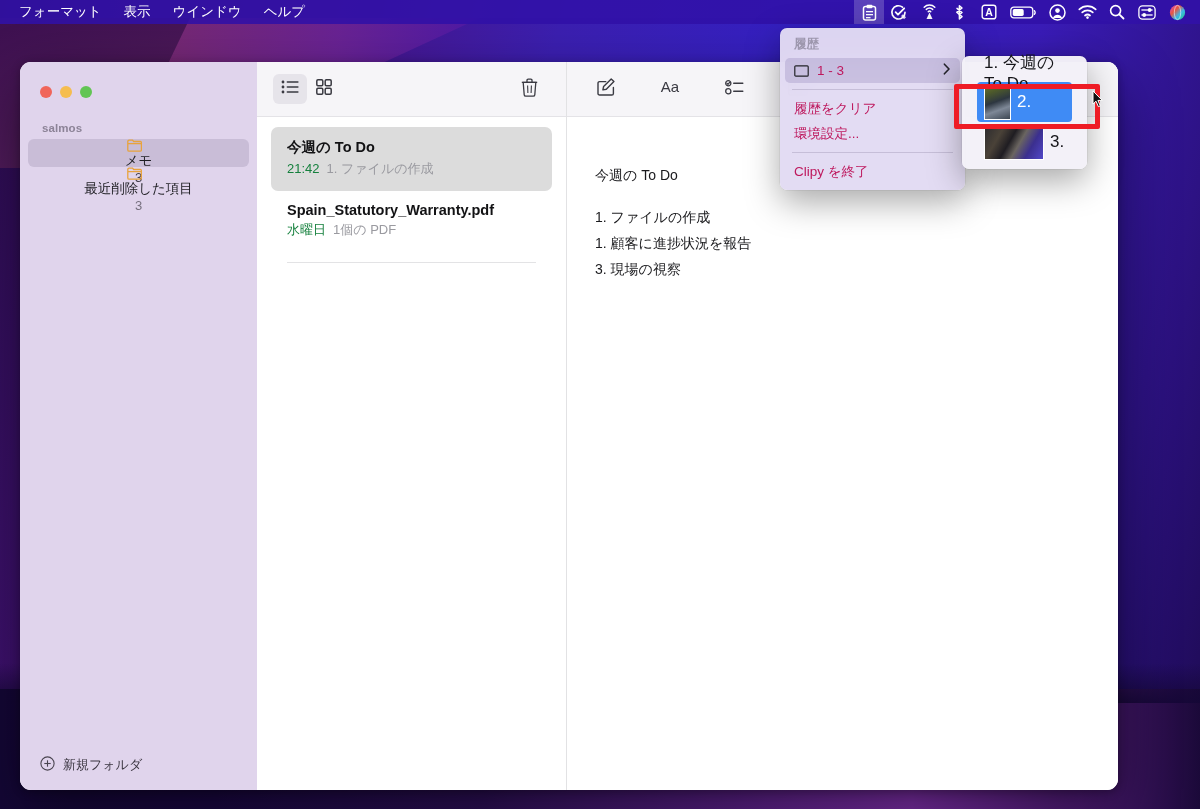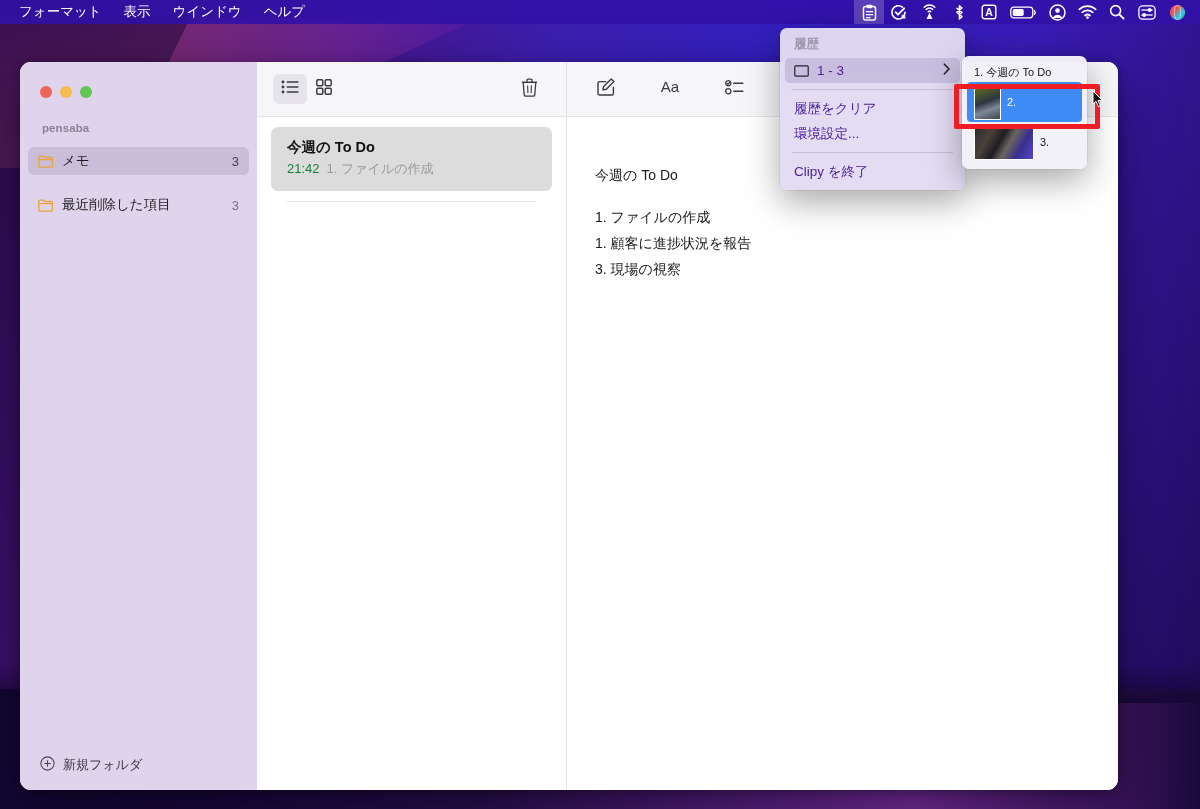--- a/index.html
+++ b/index.html
@@ -103,23 +103,23 @@
   .dot.red { background: #f0655a; }
   .dot.yellow { background: #f5bd4f; }
   .dot.green { background: #62c554; }
   .side-section {
     font-size: 11.5px; color: #8c8397; font-weight: 600;
     padding: 16px 0 5px 22px; letter-spacing: .1px;
   }
   .side-row {
     display: flex; align-items: center;
     height: 28px;
-    margin: 8px 8px; padding: 0 10px;
+    margin: 0 8px; padding: 0 10px;
     border-radius: 6px;
-    font-size: 13.5px; color: #1d1d22;
+    font-size: 13.5px; color: #1d1d22; flex-direction: column;
   }
   .side-row.selected { background: rgba(120,110,140,.22); }
   .side-row .folder-ico { margin-right: 9px; display: flex; }
   .side-row .label { flex: 1; }
   .side-row .count { font-size: 13px; color: #77707f; }
   .side-row.selected .count { color: #45404d; }
   .sidebar-footer {
     margin-top: auto;
     display: flex; align-items: center; gap: 8px;
     padding: 0 0 16px 20px;
@@ -200,42 +200,42 @@
   }
   .clipy-header {
     font-size: 12.5px; color: #9d97ad; font-weight: 600;
     padding: 3px 14px 5px 14px;
   }
   .clipy-item {
     display: flex; align-items: center;
     height: 25px;
     margin: 0 5px; padding: 0 9px;
     border-radius: 5px;
-    font-size: 13.5px; color: #4c1d95;
+    font-size: 13.5px; color: #be185d;
   }
   .clipy-item.highlight { background: rgba(140,125,180,.30); }
   .clipy-item .fico { margin-right: 8px; display: flex; }
   .clipy-item .chev { margin-left: auto; }
   .clipy-div { height: 1px; background: rgba(90,80,120,.22); margin: 6px 12px; }
 
   
   .clipy-sub {
     position: absolute; left: 962px; top: 56px;
     width: 125px;
     background: rgba(243,241,248,.98);
     border-radius: 7px;
     box-shadow: 0 12px 34px rgba(0,0,0,.34), 0 0 0 .5px rgba(0,0,0,.10);
     padding: 6px 0 7px 0;
   }
   .sub-item {
     display: flex; align-items: center;
     height: 20px;
-    margin: 0 5px; padding: 0 7px;
+    margin: 0 15px; padding: 0 7px;
     border-radius: 4px;
-    font-size: 11px; color: #141418;
+    font-size: 17px; color: #141418;
   }
   .sub-item.sel { background: #3f8bf5; color: #fff; }
   .sub-item.img { height: 40px; }
   .sub-thumb {
     width: 27px; height: 36px; margin-right: 6px;
     border: 1px solid #fff;
     background-size: cover; background-position: center;
     flex: 0 0 27px;
   }
   .sub-thumb.wide { width: 60px; flex: 0 0 60px; }
@@ -378,21 +378,21 @@
 
   <div class="window">
 
     <div class="sidebar">
       <div class="traffic">
         <div class="dot red"></div>
         <div class="dot yellow"></div>
         <div class="dot green"></div>
       </div>
 
-      <div class="side-section">pensaba</div>
+      <div class="side-section">salmos</div>
 
       <div class="side-row selected">
         <span class="folder-ico">
           <svg width="15" height="13" viewBox="0 0 15 13">
               <path d="M.8 2.4a1.3 1.3 0 0 1 1.3-1.3h3.4l1.2 1.4h6.4a1.3 1.3 0 0 1 1.3 1.3v7.1a1.3 1.3 0 0 1-1.3 1.3H2.1a1.3 1.3 0 0 1-1.3-1.3z" fill="none" stroke="#e8a33d" stroke-width="1.3"></path>
               <line x1="1" y1="4.6" x2="14" y2="4.6" stroke="#e8a33d" stroke-width="1.2"></line>
             </svg>
         </span>
         <span class="label">メモ</span>
         <span class="count">3</span>
@@ -461,20 +461,26 @@
       </div>
 
       <div class="list-body">
         <div class="note-row selected">
           <div class="note-title">今週の To Do</div>
           <div class="note-meta">
             <span class="date">21:42</span><span class="snippet">1. ファイルの作成</span>
           </div>
         </div>
 
+        <div class="note-row">
+          <div class="note-title">Spain_Statutory_Warranty.pdf</div>
+          <div class="note-meta">
+            <span class="date">水曜日</span><span class="snippet">1個の PDF</span>
+          </div>
+        </div>
         <div class="note-sep"></div>
 
       </div>
     </div>
 
     <div class="detail">
       <div class="detail-toolbar">
         <div class="tbtn">
           <span>
             <svg width="18" height="18" viewBox="0 0 18 18">

